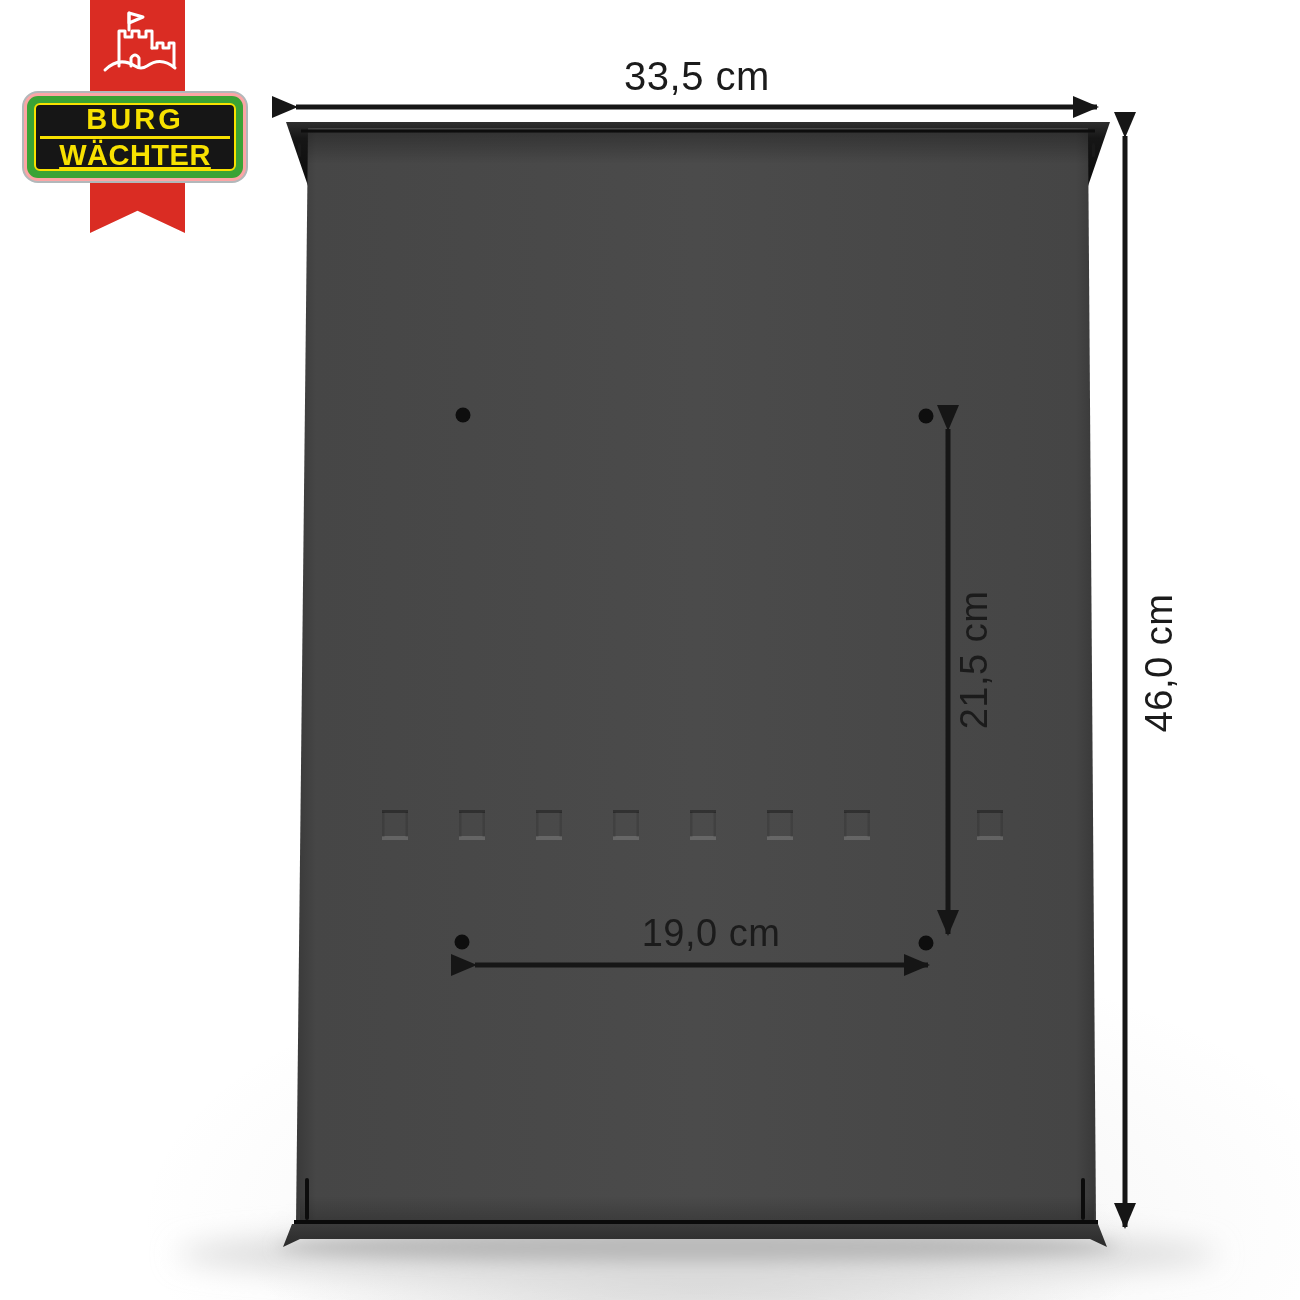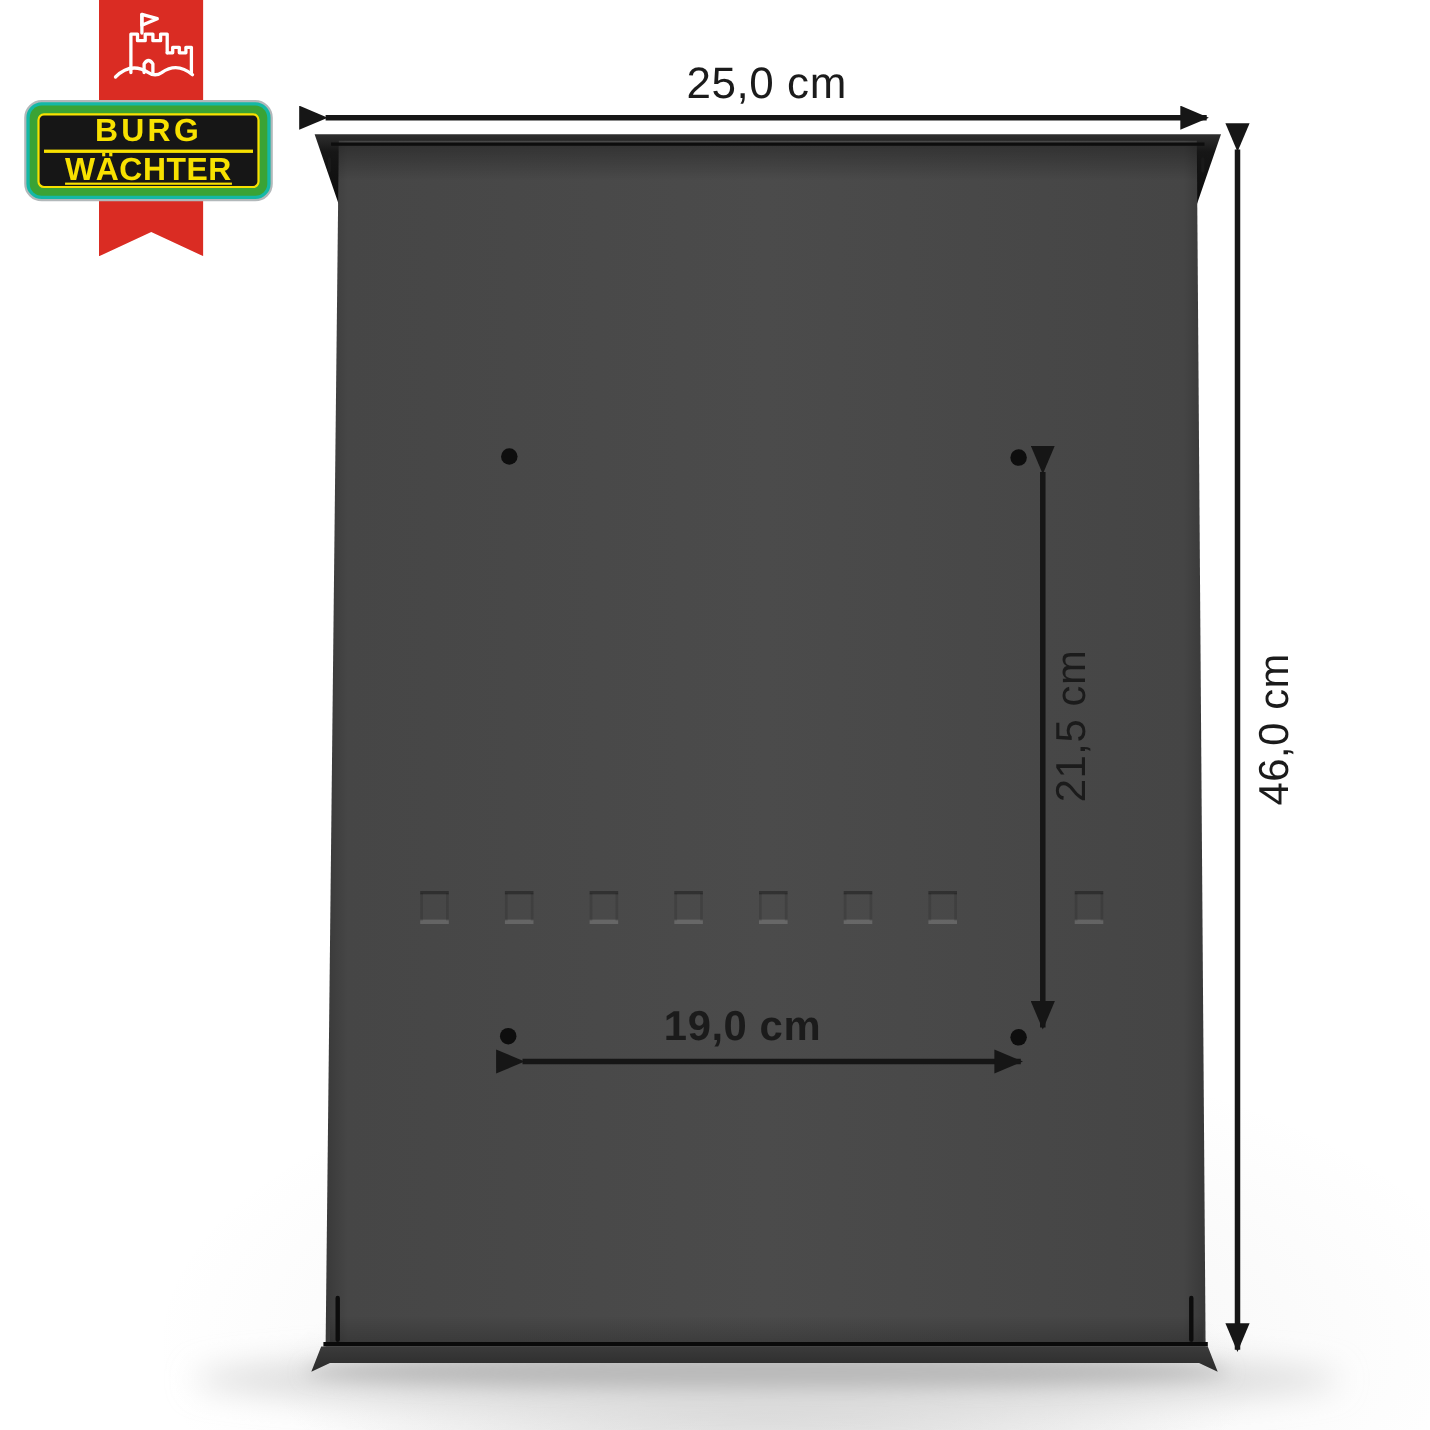--- a/index.html
+++ b/index.html
@@ -23,21 +23,21 @@
   .rot{transform:rotate(-90deg);}
   
   .ribbon{
     position:absolute;left:90px;top:0;width:95px;height:233px;
     background:#da2c23;
     clip-path:polygon(0 0,100% 0,100% 100%,50% 90.5%,0 100%);
   }
   .castle{position:absolute;left:5px;top:4px;}
   .badge{
     position:absolute;left:22px;top:91px;width:226px;height:92px;
-    background:#14b8a6;border:2px solid #b2b8ba;border-radius:16px;
+    background:#fca5a5;border:2px solid #b2b8ba;border-radius:16px;
     box-sizing:border-box;padding:3px;
   }
   .badge-green{
     width:100%;height:100%;box-sizing:border-box;
     background:#3aa335;border-radius:11px;padding:7px;
   }
   .badge-black{
     width:100%;height:100%;box-sizing:border-box;
     background:#161616;border:2px solid #f8e100;border-radius:6px;
     display:flex;flex-direction:column;align-items:center;justify-content:center;
@@ -150,27 +150,27 @@
 
     <line x1="294" y1="1222" x2="1098" y2="1222" stroke="#0a0a0a" stroke-width="4"></line>
     <polygon points="292,1224 1098,1224 1107,1247 1090,1239 300,1239 283,1247" fill="url(#flapGrad)"></polygon>
 
     <line x1="296" y1="107" x2="1097" y2="107" stroke="#161616" stroke-width="5" marker-start="url(#ah)" marker-end="url(#ah)"></line>
     <line x1="1125" y1="136" x2="1125" y2="1227" stroke="#161616" stroke-width="5" marker-start="url(#ah)" marker-end="url(#ah)"></line>
     <line x1="948" y1="429" x2="948" y2="934" stroke="#161616" stroke-width="5" marker-start="url(#ah)" marker-end="url(#ah)"></line>
     <line x1="475" y1="965" x2="928" y2="965" stroke="#161616" stroke-width="5" marker-start="url(#ah)" marker-end="url(#ah)"></line>
   </svg>
 
-  <div class="dim-label big" style="left:497px;top:54px;width:400px;">25,0 cm</div>
+  <div class="dim-label big" style="left:497px;top:54px;width:400px;">33,5 cm</div>
 
   <div class="dim-label rot" style="left:1059px;top:641px;width:200px;height:44px;">46,0 cm</div>
 
   <div class="dim-label rot" style="left:874px;top:638px;width:200px;height:44px;">21,5 cm</div>
 
-  <div class="dim-label" style="left:525px;top:911px;width:300px;font-weight:bold;">19,0 cm</div>
+  <div class="dim-label" style="left:561px;top:911px;width:300px;">19,0 cm</div>
 
   <div>
     <div class="ribbon">
       <svg class="castle" width="85" height="78" viewBox="0 0 85 78">
         <g fill="none" stroke="#ffffff" stroke-width="3" stroke-linecap="round" stroke-linejoin="round">
 
           <path d="M34,26 V9"></path>
           <path d="M34,9 L48,13 L34,19 Z"></path>
 
           <path d="M24,62 V27 H30 V33 H37 V27 H44 V33 H51 V27 H57 V44"></path>

